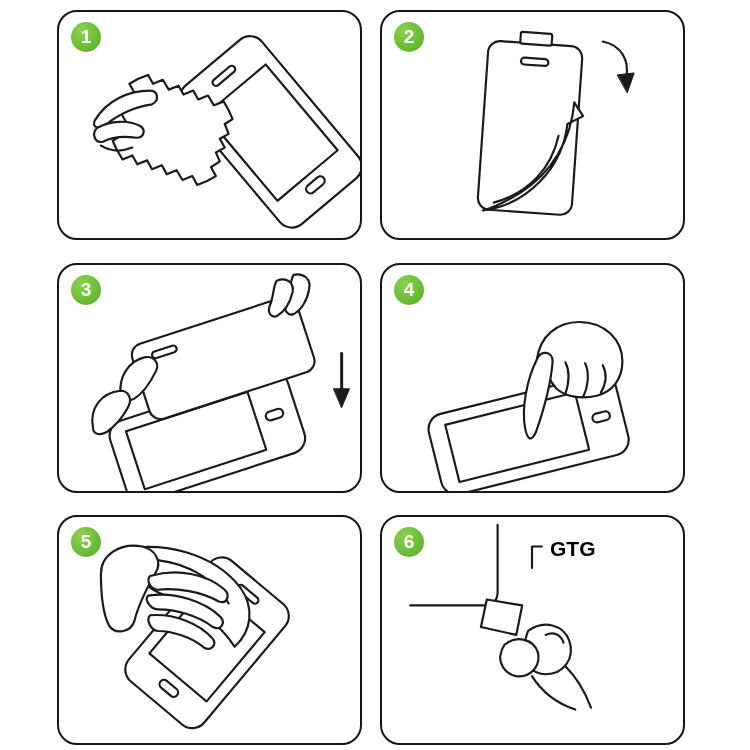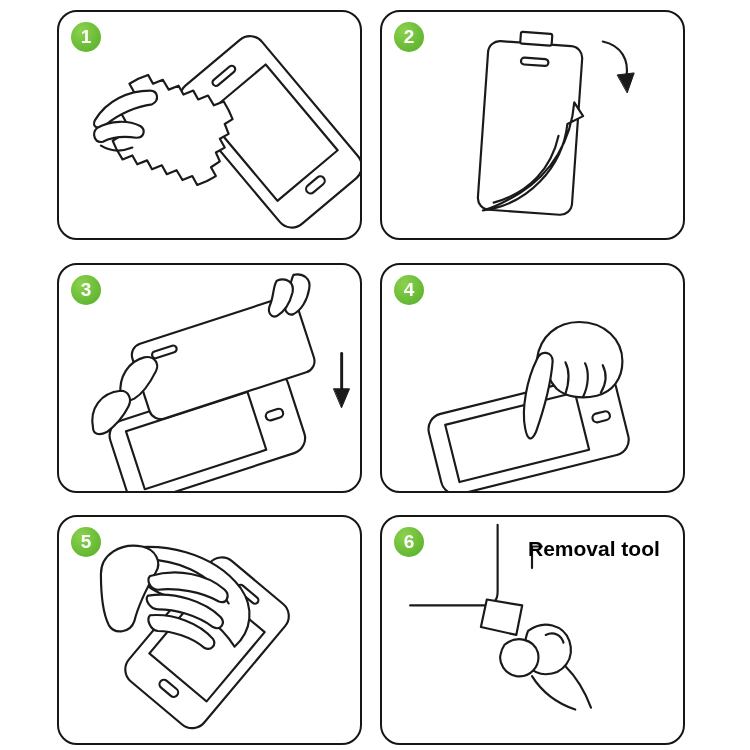--- a/index.html
+++ b/index.html
@@ -124,21 +124,21 @@
         <path class="w" d="M92,60 C120,52 150,58 168,74 C174,80 170,89 162,86 C144,76 120,72 100,74 C92,74 88,64 92,60 Z"></path>
         <path class="w" d="M90,80 C118,76 148,86 164,102 C169,108 164,116 156,112 C140,100 118,94 100,94 C92,94 86,84 90,80 Z"></path>
         <path class="w" d="M92,100 C116,98 142,108 156,124 C160,130 154,137 147,133 C134,122 114,116 100,116 C92,115 88,104 92,100 Z"></path>
       </g>
     </svg>
   </div>
 
   <div class="panel p6">
     <span class="badge">6</span>
     <div class="gtg">
-      <span class="l2">Removal tool</span>
+      <span class="l1">GTG</span>
     </div>
     <svg viewBox="0 0 305 230">
       <path d="M117,8 L117,76 Q117,90 103,90 L28,90"></path>
       <path d="M162,30 L152,30 L152,52"></path>
       <polygon class="w" points="106,84 142,90 136,120 100,112"></polygon>
       <g>
         <path class="w" d="M148,116 C164,104 184,110 190,126 C196,144 184,160 166,160 C152,160 142,148 144,134 C145,126 146,120 148,116 Z"></path>
         <path class="w" d="M124,130 C136,120 154,124 158,138 C161,152 150,164 136,162 C124,160 118,148 120,140 C121,135 122,133 124,130 Z"></path>
         <path d="M166,120 C174,116 182,120 184,128"></path>
         <path d="M152,162 C162,178 178,190 196,196"></path>

